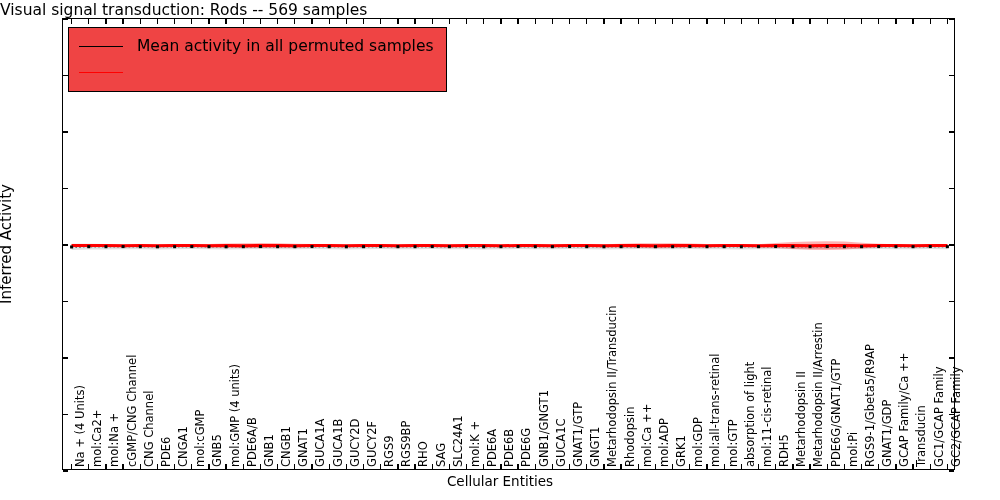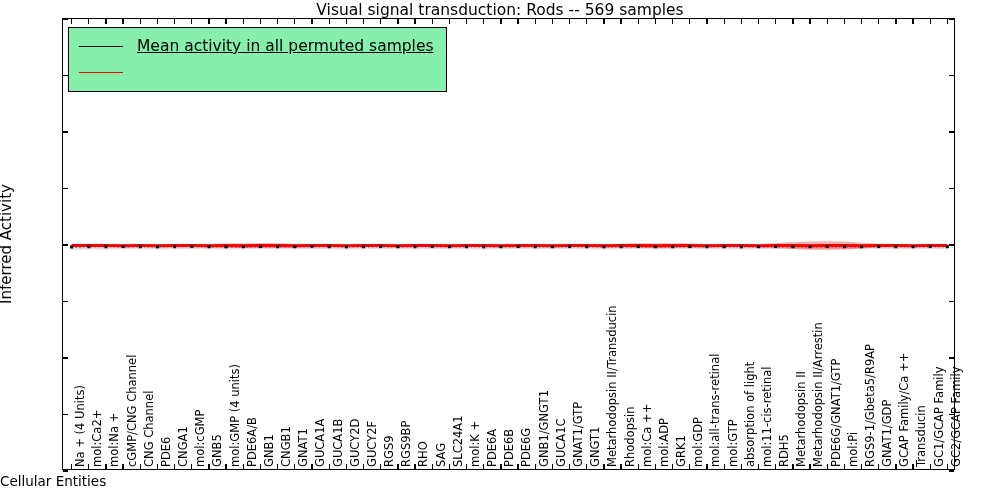--- a/index.html
+++ b/index.html
@@ -2,21 +2,21 @@
 <html><head>
 <meta charset="utf-8">
 <style>
   html,body{margin:0;padding:0;background:#ffffff;}
   body{width:1000px;height:500px;overflow:hidden;
        font-family:"DejaVu Sans","Liberation Sans",sans-serif;color:#000;}
   #root{position:relative;width:1000px;height:500px;}
 
   
   .chart-title{
-    position:absolute;left:0;top:1px;width:1000px;text-align:center;
+    position:absolute;left:0;top:1px;width:1000px;text-align:left;
     font-size:15.5px;color:#000;letter-spacing:0px;
   }
 
   
   .plot-frame{
     position:absolute;left:62px;top:18px;width:893px;height:452px;
     border:1.3px solid #000;box-sizing:border-box;background:#fff;
   }
   .plot-inner{position:absolute;inset:0;overflow:hidden;}
   .ytick-mark{position:absolute;left:0;width:5px;height:1.3px;background:#000;}
@@ -32,29 +32,29 @@
   .xtick-mark{position:absolute;bottom:0;width:1.3px;height:5px;background:#000;}
   .xtick-mark.top{bottom:auto;top:0;}
   .xticklabels{position:absolute;left:62px;top:470px;width:893px;height:0;}
   .xtl{
     position:absolute;top:0;transform-origin:left top;
     transform:rotate(-90deg);
     font-size:11.5px;white-space:nowrap;line-height:11.5px;
     padding-left:3px;
   }
   .xlabel-text{
-    position:absolute;left:0;top:473px;width:1000px;text-align:left;
+    position:absolute;left:0;top:473px;width:1000px;text-align:center;
     font-size:13.5px;
   }
 
   
   .legend{
     position:absolute;left:68px;top:27px;
-    border:1.6px solid #000;background:#86efac;
-    padding:5px 12px 6px 10px;box-sizing:border-box;text-decoration:underline;
+    border:1.6px solid #000;background:#ef4444;
+    padding:5px 12px 6px 10px;box-sizing:border-box;
   }
   .legend-row{display:flex;align-items:center;height:26px;}
   .legend-swatch{width:44px;height:0;border-top:1.6px solid #000;margin-right:14px;}
   .legend-swatch.red{border-top-color:#ff0000;}
   .legend-label{font-size:15.5px;white-space:nowrap;}
 
   
   svg.data-layer{position:absolute;left:0;top:0;overflow:visible;}
 </style>
 </head>

